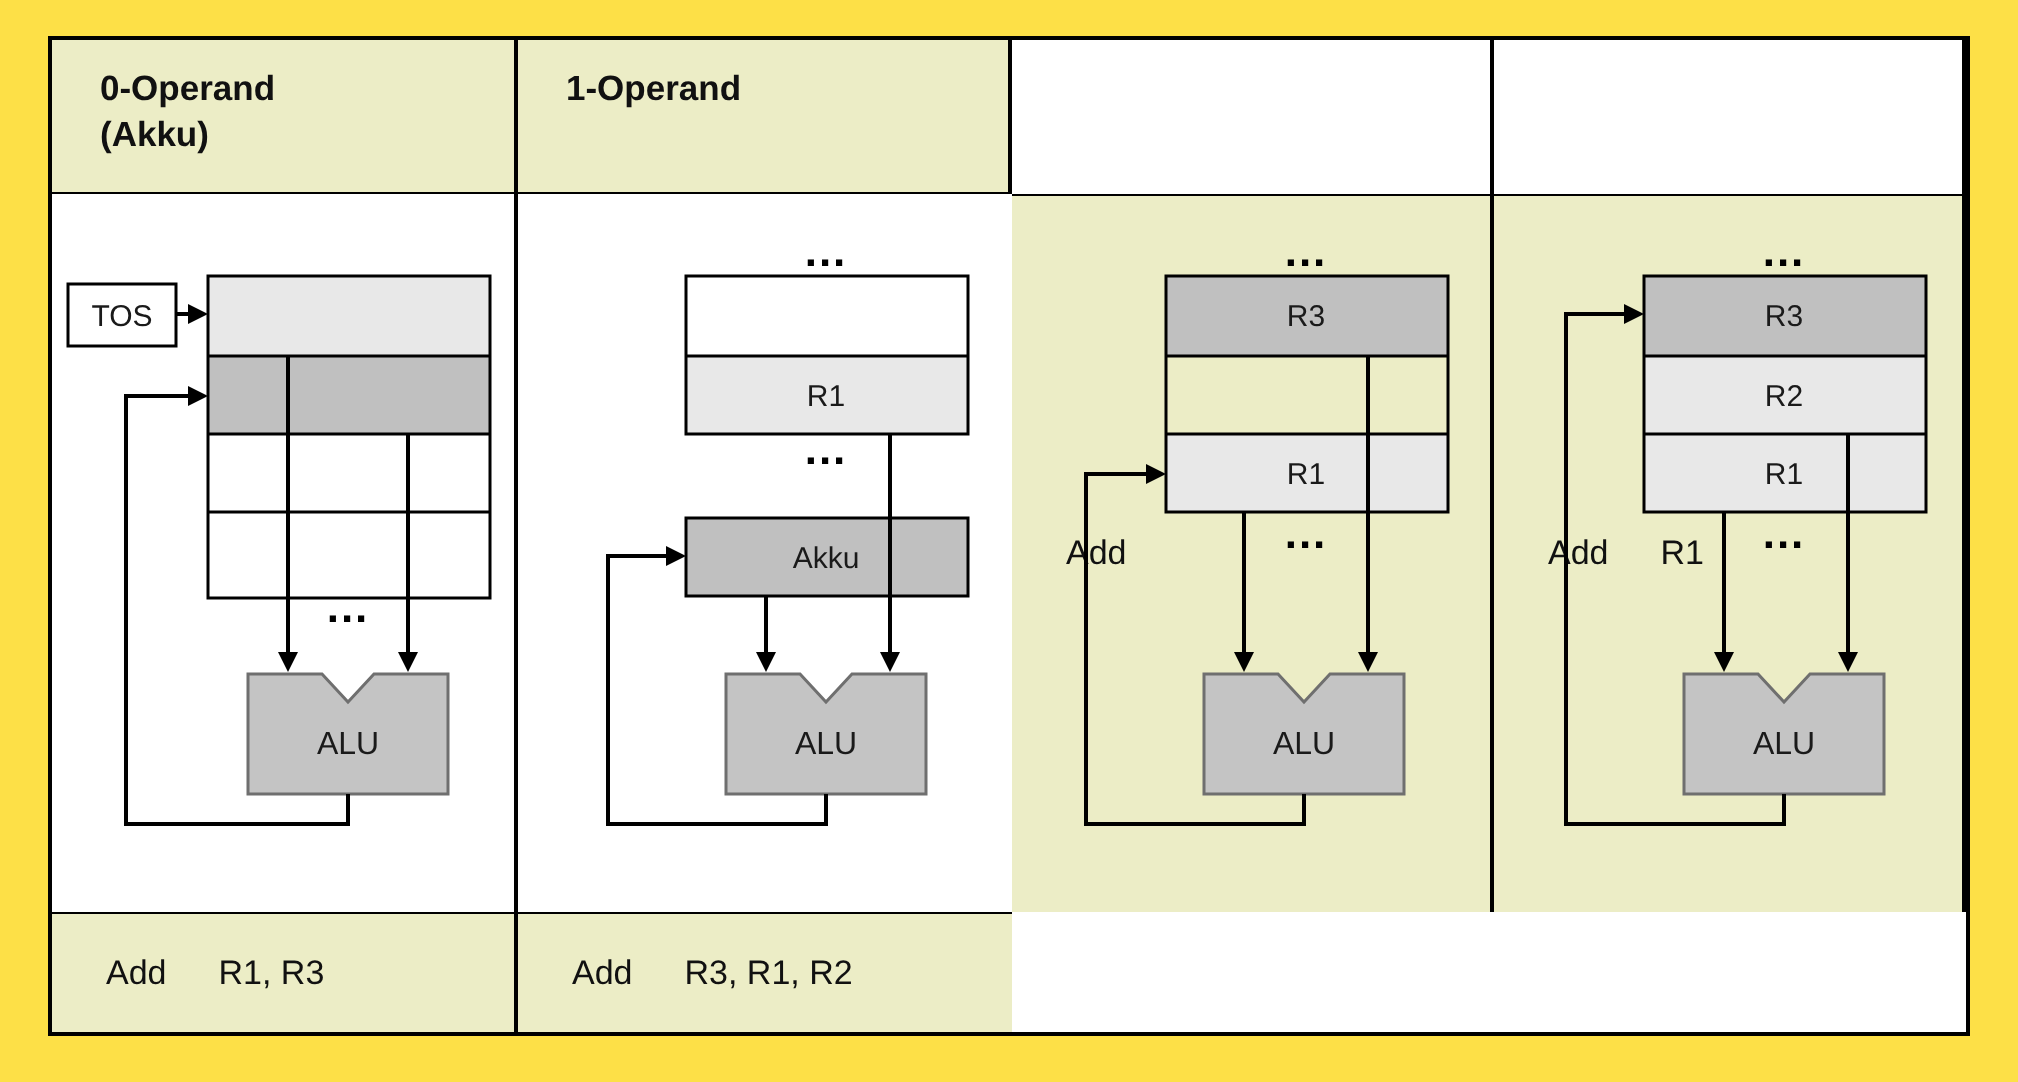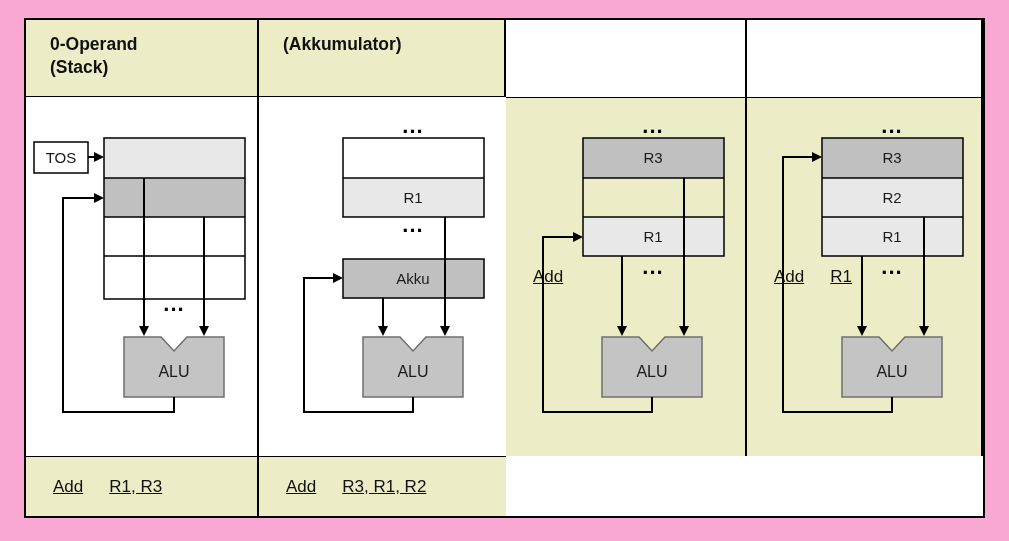--- a/index.html
+++ b/index.html
@@ -1,19 +1,19 @@
 <!DOCTYPE html>
 <html><head>
 <meta charset="utf-8">
 <style>
   html,body{margin:0;padding:0;background:#ffffff;}
   .stage{
     position:relative;
     width:1009px;height:541px;
-    background:#f9a8d4;
+    background:#fde047;
     font-family:"Liberation Sans", sans-serif;
     overflow:hidden;
   }
   .tbl{
     position:absolute;left:24px;top:18px;
     width:961px;height:500px;
     border:2px solid #000;
     box-sizing:border-box;
     display:grid;
     grid-template-columns:233px 247px 241px 236px;
@@ -29,44 +29,44 @@
     font-size:17.5px;font-weight:bold;color:#111;
     line-height:23px;
   }
   .header-cell span{display:block;}
   .diagram-cell{background:#ffffff;}
   .footer-cell{
     background:#ECEDC6;
     border-top:1.5px solid #000;
     display:flex;align-items:center;
     padding-left:27px;
-    font-size:17px;color:#111;text-decoration:underline;
+    font-size:17px;color:#111;
   }
   .operands{margin-left:26px;}
   svg.overlay{position:absolute;left:0;top:0;width:1009px;height:541px;}
   svg .lbl{font-family:"Liberation Sans",sans-serif;font-size:15px;fill:#1a1a1a;}
   svg .alu-lbl{font-family:"Liberation Sans",sans-serif;font-size:16px;fill:#1a1a1a;}
   svg .dots{font-family:"Liberation Sans",sans-serif;font-size:22px;font-weight:bold;fill:#000;letter-spacing:1px;}
   svg .wire{stroke:#000;stroke-width:2;fill:none;}
   svg .thin{stroke:#000;stroke-width:1.5;}
   svg .head{fill:#000;stroke:none;}
 </style>
 </head>
 <body>
 
 <div class="stage">
 
   <div class="tbl">
 
     <div class="cell header-cell col-divider">
       <span>0-Operand</span>
-      <span>(Stack)</span>
+      <span>(Akku)</span>
     </div>
     <div class="cell header-cell col-divider">
-      <span>(Akkumulator)</span>
+      <span>1-Operand</span>
     </div>
 
     <div class="cell diagram-cell col-divider"></div>
     <div class="cell diagram-cell col-divider"></div>
     <div class="cell diagram-cell col-divider"></div>
     <div class="cell diagram-cell"></div>
 
     <div class="cell footer-cell col-divider">
       <span>Add</span>
       <span class="operands"></span>

